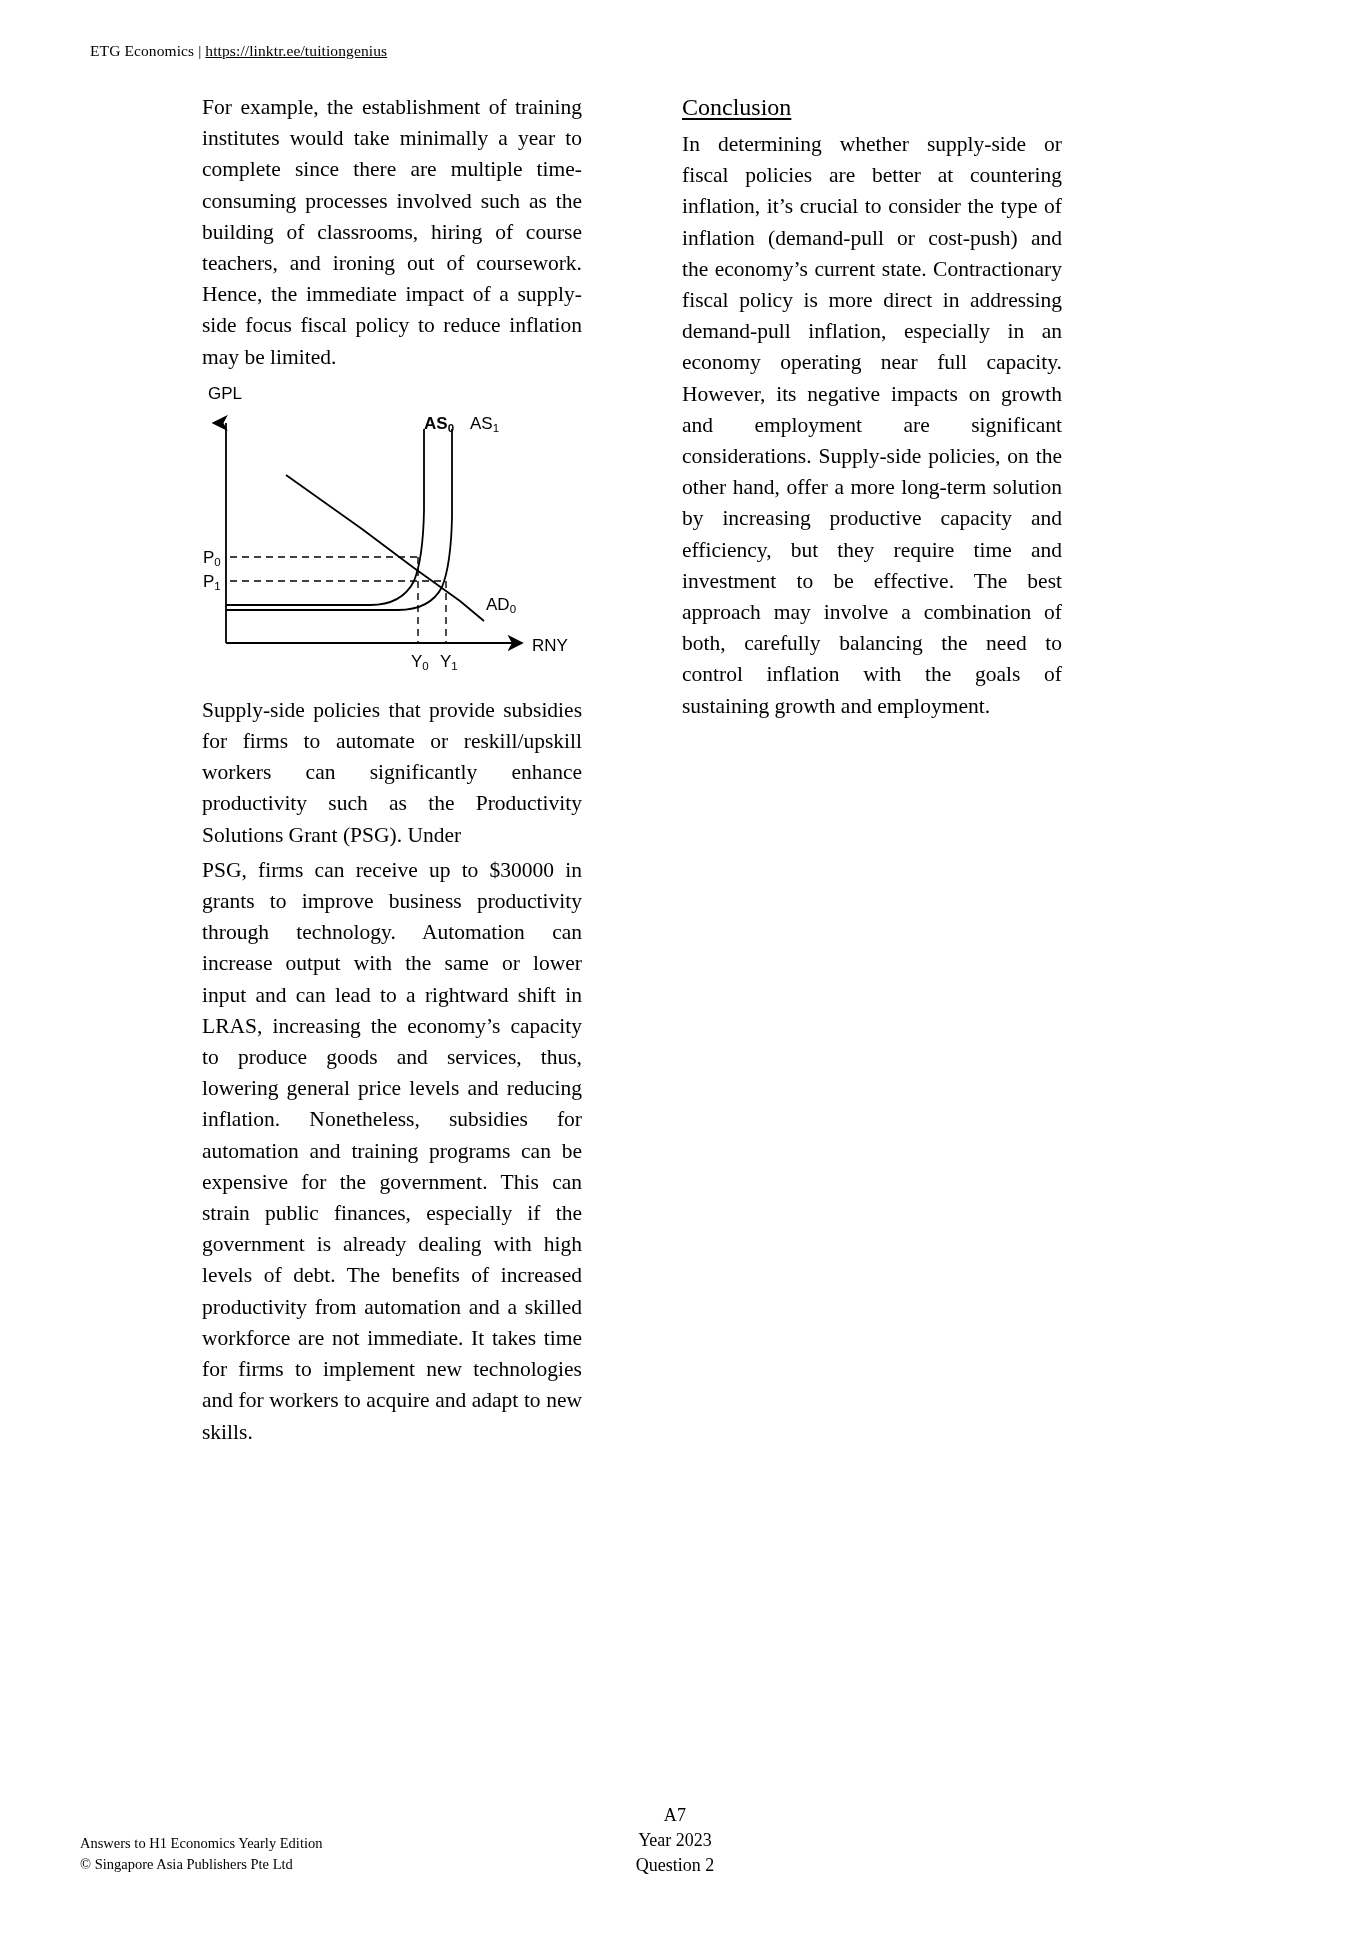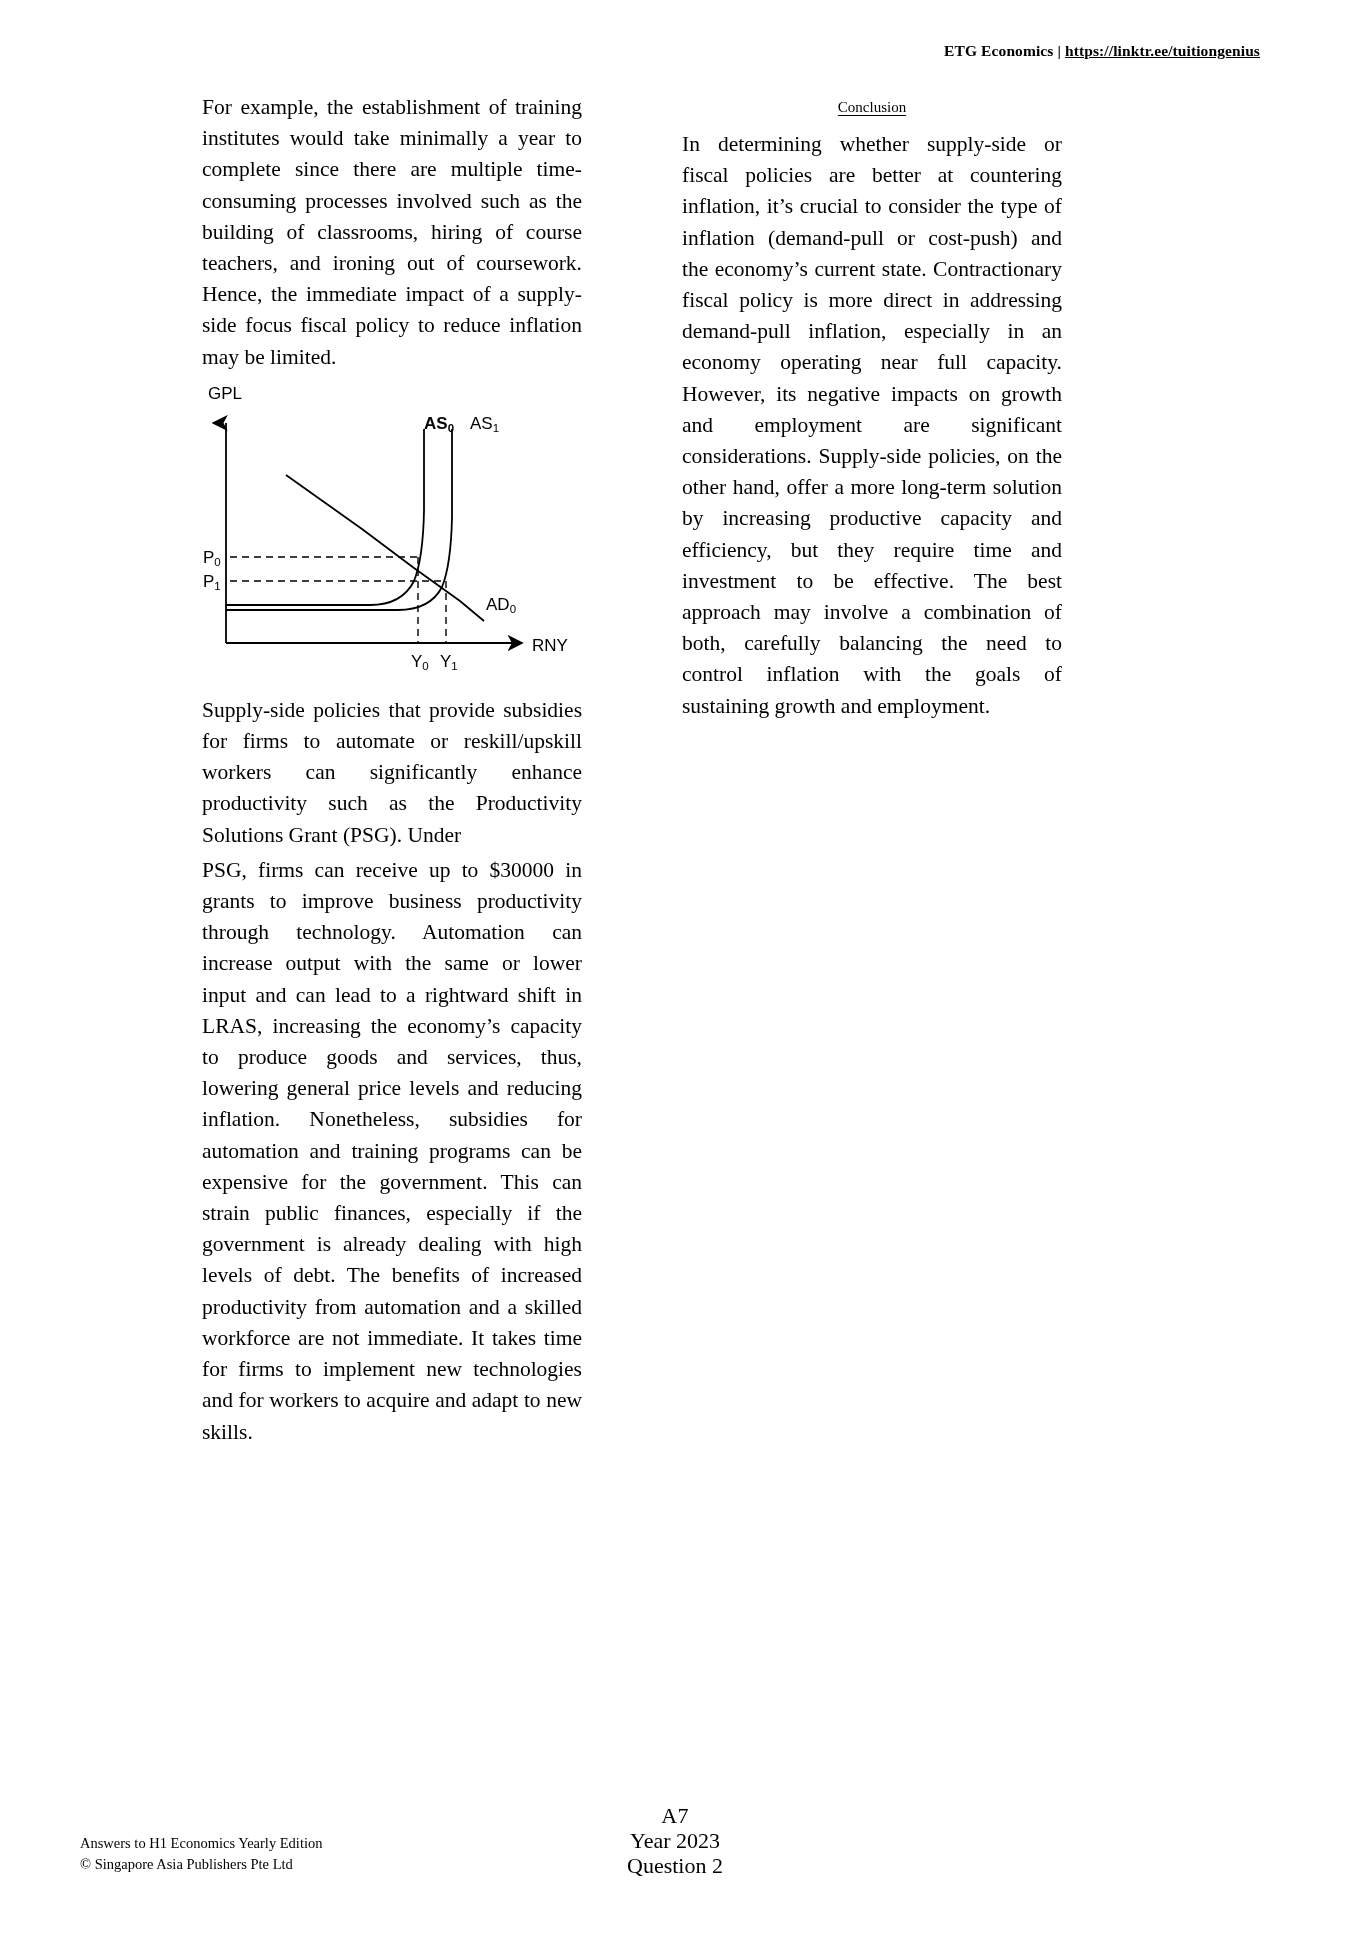--- a/index.html
+++ b/index.html
@@ -15,23 +15,23 @@
     color: #000000;
     overflow: hidden;
   }
 
   
   .page-header {
     position: absolute;
     top: 42px;
     left: 90px;
     right: 90px;
-    text-align: right;
+    text-align: left;
     font-size: 15.5px;
-    font-weight: bold;
+    font-weight: normal;
     letter-spacing: 0.1px;
     white-space: nowrap;
   }
   .page-header .hdr-link {
     text-decoration: underline;
   }
 
   
   .col {
     position: absolute;
@@ -47,26 +47,25 @@
     font-size: 21.5px;
     line-height: 31.2px;
     text-align: justify;
     text-justify: inter-word;
     hyphens: none;
   }
   p.body-text.last-para { text-align: justify; }
 
   h2.section-head {
     margin: 0 0 7px 0;
-    font-size: 15px;
+    font-size: 24px;
     line-height: 30px;
     font-weight: normal;
     text-decoration: underline;
     text-underline-offset: 3px;
-    text-align: center;
   }
 
   
   .diagram-wrap {
     position: relative;
     width: 380px;
     height: 290px;
     margin: 18px 0 14px 0;
   }
   .diagram-wrap svg {
@@ -97,21 +96,21 @@
     bottom: 75px;
     font-size: 14.5px;
     line-height: 21px;
   }
   .footer-center {
     position: absolute;
     left: 0;
     right: 0;
     bottom: 72px;
     text-align: center;
-    font-size: 22px;
+    font-size: 18px;
     line-height: 25px;
   }
   .footer-center .pg-num { letter-spacing: 0.3px; }
 </style>
 </head>
 <body>
 
 <div class="page-header">
   <span>ETG Economics</span><span> | </span><span class="hdr-link">https://linktr.ee/tuitiongenius</span>
 </div>

